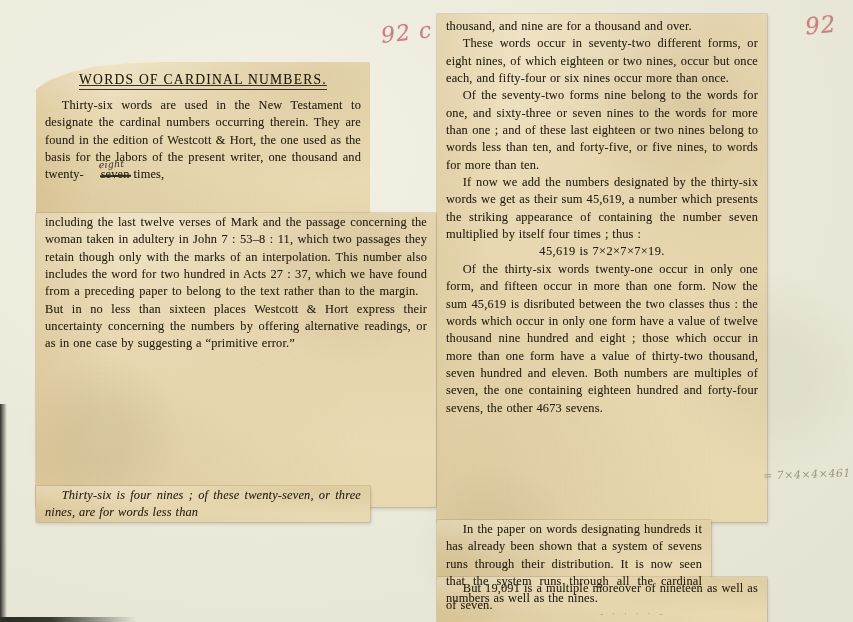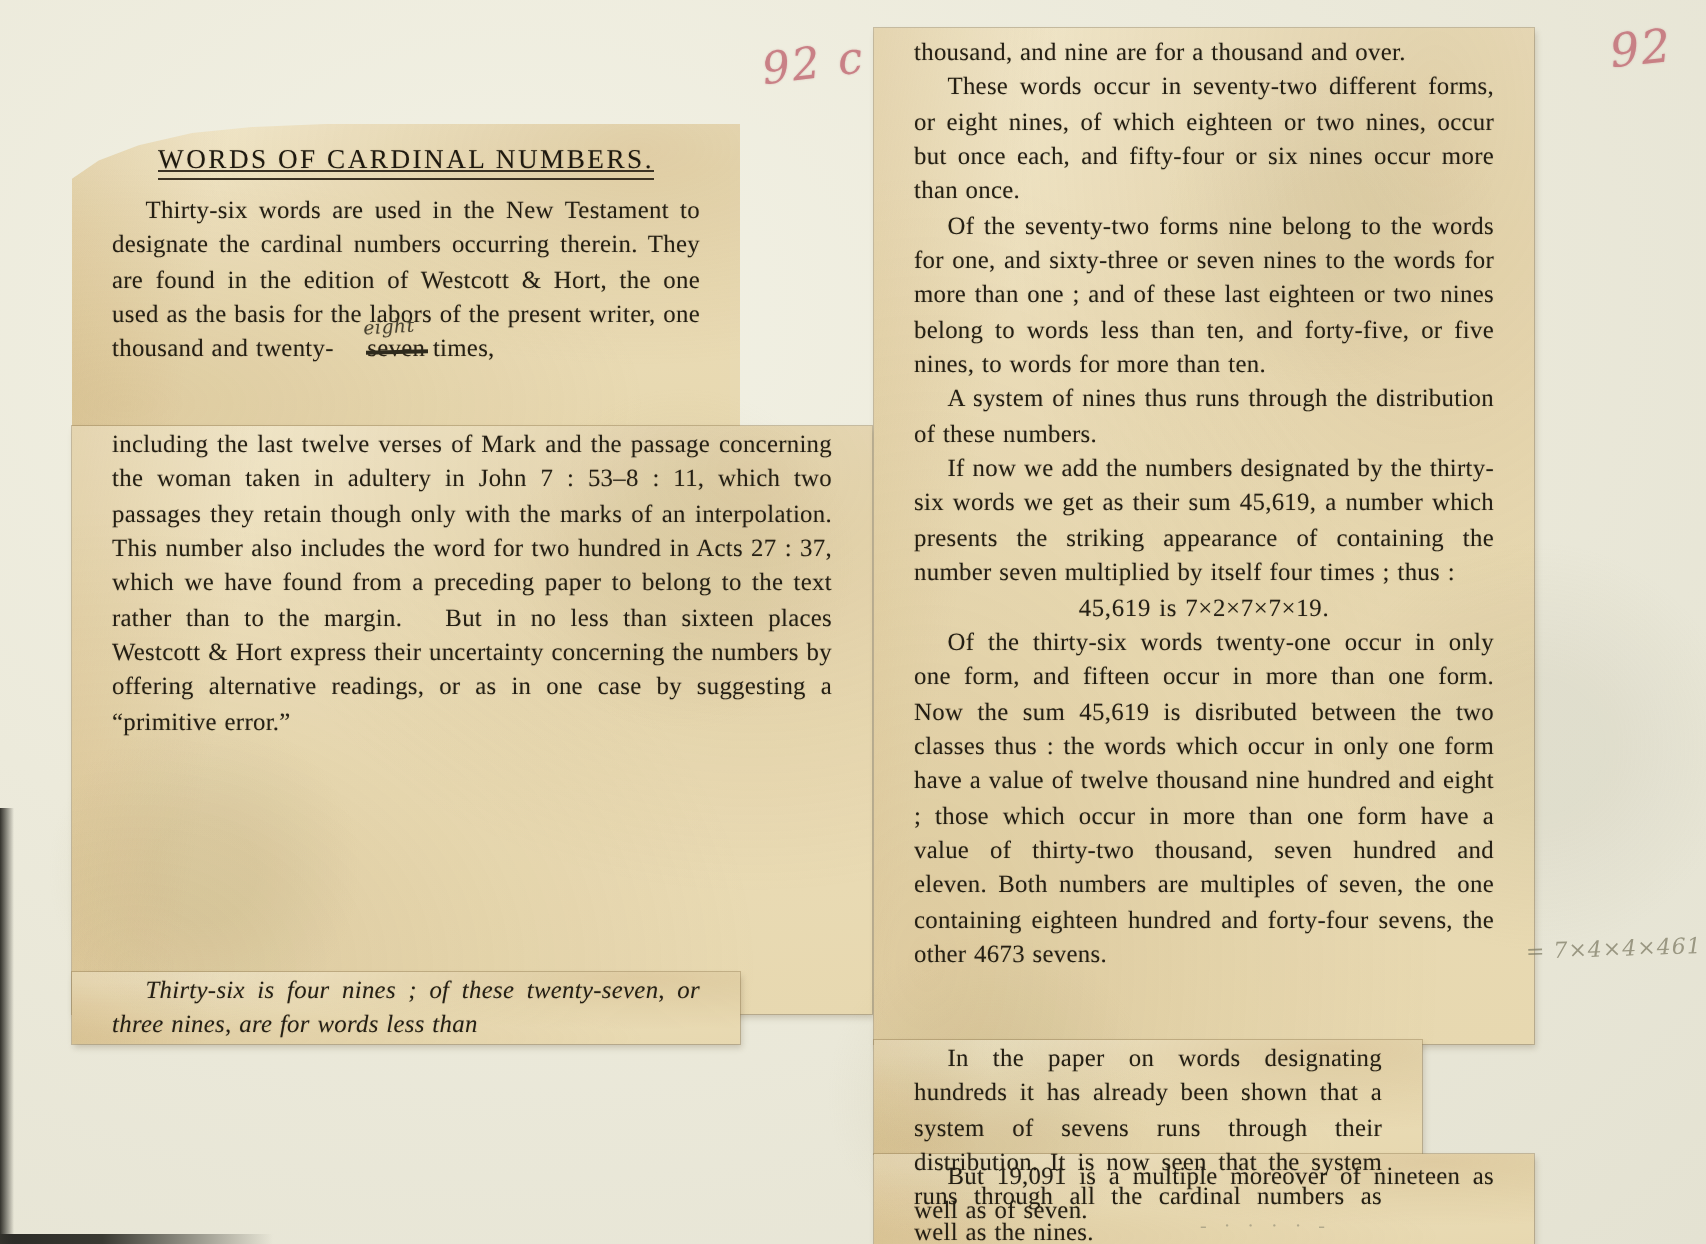--- a/index.html
+++ b/index.html
@@ -75,21 +75,21 @@
   .txt{
     position:relative;z-index:3;
     font-family:"Liberation Serif", serif;
     font-size:12.4px;
     line-height:17.35px;
     text-align:justify;
     text-justify:inter-word;
     color:#241f14;
     letter-spacing:.15px;
     word-spacing:.6px;
-    padding:0 20px;
+    padding:0 9px;
     text-shadow:0 0 .6px rgba(60,45,20,.30);
   }
   .txt p{margin:0;}
   .indent{text-indent:1.35em;}
 
   .title{
     position:relative;z-index:3;
     font-family:"Liberation Serif", serif;
     font-size:13.6px;
     letter-spacing:1.25px;
@@ -193,21 +193,20 @@
     <div class="txt" style="padding-top:1px;font-style:italic;">
       <p class="indent">Thirty-six is four nines ; of these twenty-seven, or three nines, are for words less than</p>
     </div>
   </div>
 
   <div class="clip" id="clip-right">
     <div class="txt" style="padding-top:4px;">
       <p>thousand, and nine are for a thousand and over.</p>
       <p class="indent">These words occur in seventy-two different forms, or eight nines, of which eighteen or two nines, occur but once each, and fifty-four or six nines occur more than once.</p>
       <p class="indent">Of the seventy-two forms nine belong to the words for one, and sixty-three or seven nines to the words for more than one ; and of these last eighteen or two nines belong to words less than ten, and forty-five, or five nines, to words for more than ten.</p>
-      <p class="indent">A system of nines thus runs through the distribution of these numbers.</p>
       <p class="indent">If now we add the numbers designated by the thirty-six words we get as their sum 45,619, a number which presents the striking appearance of containing the number seven multiplied by itself four times ; thus :</p>
       <p class="formula">45,619 is 7×2×7×7×19.</p>
       <p class="indent">Of the thirty-six words twenty-one occur in only one form, and fifteen occur in more than one form.  Now the sum 45,619 is disributed between the two classes thus : the words which occur in only one form have a value of twelve thousand nine hundred and eight ; those which occur in more than one form have a value of thirty-two thousand, seven hundred and eleven. Both numbers are multiples of seven, the one containing eighteen hundred and forty-four sevens, the other 4673 sevens.</p>
     </div>
   </div>
 
   <div class="clip" id="clip-right-2">
     <div class="txt" style="padding-top:1px;">
       <p class="indent">In the paper on words designating hundreds it has already been shown that a system of sevens runs through their distribution.   It is now seen that the system runs through all the cardinal numbers as well as the nines.</p>
     </div>

